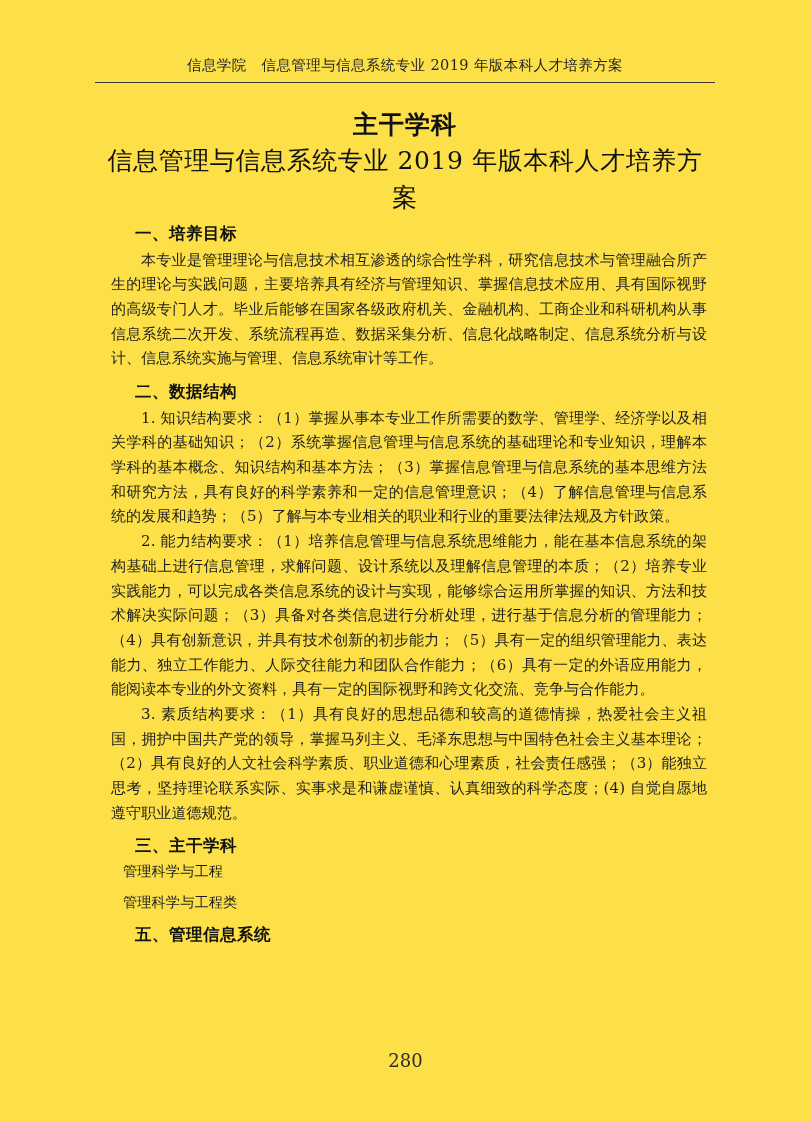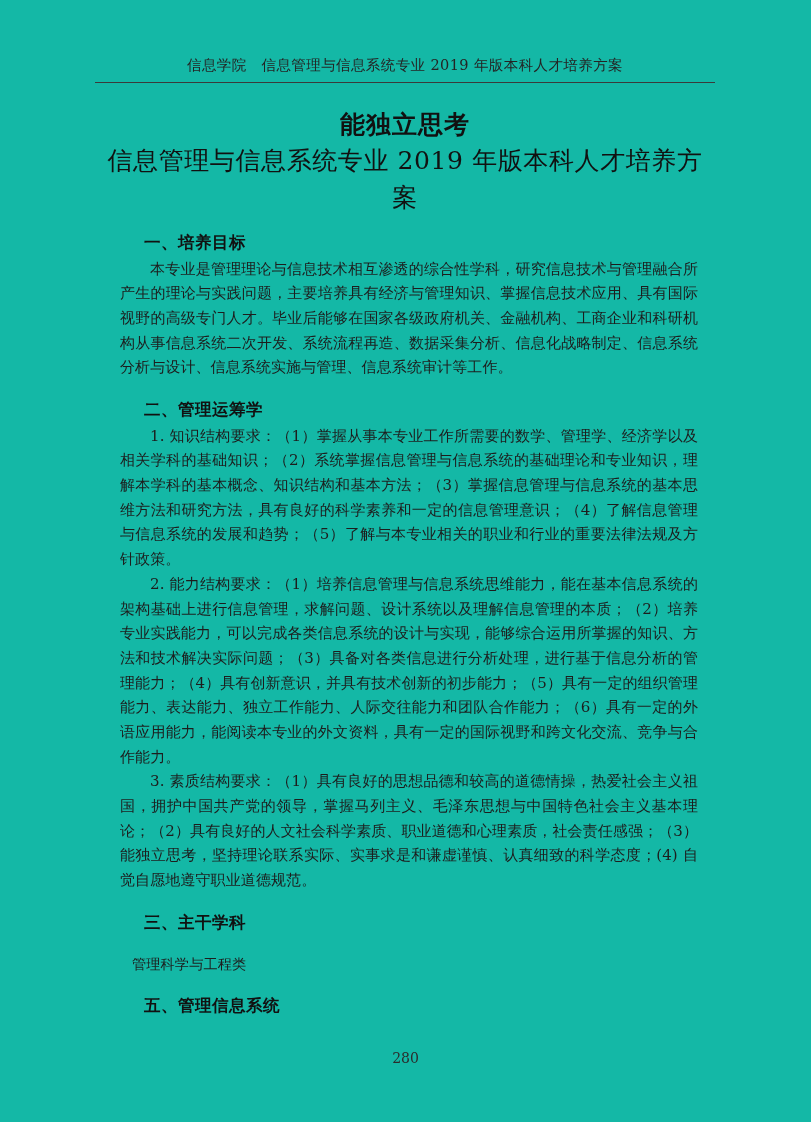--- a/index.html
+++ b/index.html
@@ -13,21 +13,21 @@
     position: relative;
     font-family: "DejaVu Serif", "Liberation Serif", serif;
     color: #1a1a1a;
     overflow: hidden;
   }
   .page {
     position: absolute;
     top: 0; left: 0;
     width: 811px;
     height: 1122px;
-    background: #14b8a6;
+    background: #fde047;
   }
 
   
   .running-header {
     position: absolute;
     left: 95px;
     top: 56px;
     width: 620px;
     text-align: center;
     font-size: 14.5px;
@@ -67,21 +67,21 @@
     color: #111;
   }
 
   
   .content {
     position: absolute;
     left: 103px;
     top: 213px;
     width: 612px;
   }
-  .section { margin: 17px; }
+  .section { margin: 8px; }
 
   .sec-heading {
     font-size: 16.5px;
     font-weight: bold;
     line-height: 1.62;
     letter-spacing: 0.5px;
     text-indent: 24px;
     margin: 0;
     color: #111;
   }
@@ -101,54 +101,55 @@
     line-height: 1.62;
   }
 
   
   .page-number {
     position: absolute;
     left: 0;
     top: 1050px;
     width: 811px;
     text-align: center;
-    font-size: 14px;
+    font-size: 18px;
     color: #2b2b2b;
   }
 </style>
 </head>
 <body>
 
 <div class="page">
 
   <div class="running-header">信息学院　信息管理与信息系统专业 2019 年版本科人才培养方案</div>
 
   <div class="header-rule"></div>
 
   <div class="title-block">
-    <div class="title-line-1">能独立思考</div>
+    <div class="title-line-1">主干学科</div>
     <div class="title-line-2">信息管理与信息系统专业 2019 年版本科人才培养方案</div>
   </div>
 
   <div class="content">
 
     <div class="section">
       <p class="sec-heading">一、培养目标</p>
       <p class="sec-body">本专业是管理理论与信息技术相互渗透的综合性学科，研究信息技术与管理融合所产生的理论与实践问题，主要培养具有经济与管理知识、掌握信息技术应用、具有国际视野的高级专门人才。毕业后能够在国家各级政府机关、金融机构、工商企业和科研机构从事信息系统二次开发、系统流程再造、数据采集分析、信息化战略制定、信息系统分析与设计、信息系统实施与管理、信息系统审计等工作。</p>
     </div>
 
     <div class="section">
-      <p class="sec-heading">二、管理运筹学</p>
+      <p class="sec-heading">二、数据结构</p>
       <p class="sec-body">1. 知识结构要求：（1）掌握从事本专业工作所需要的数学、管理学、经济学以及相关学科的基础知识；（2）系统掌握信息管理与信息系统的基础理论和专业知识，理解本学科的基本概念、知识结构和基本方法；（3）掌握信息管理与信息系统的基本思维方法和研究方法，具有良好的科学素养和一定的信息管理意识；（4）了解信息管理与信息系统的发展和趋势；（5）了解与本专业相关的职业和行业的重要法律法规及方针政策。</p>
       <p class="sec-body">2. 能力结构要求：（1）培养信息管理与信息系统思维能力，能在基本信息系统的架构基础上进行信息管理，求解问题、设计系统以及理解信息管理的本质；（2）培养专业实践能力，可以完成各类信息系统的设计与实现，能够综合运用所掌握的知识、方法和技术解决实际问题；（3）具备对各类信息进行分析处理，进行基于信息分析的管理能力；（4）具有创新意识，并具有技术创新的初步能力；（5）具有一定的组织管理能力、表达能力、独立工作能力、人际交往能力和团队合作能力；（6）具有一定的外语应用能力，能阅读本专业的外文资料，具有一定的国际视野和跨文化交流、竞争与合作能力。</p>
       <p class="sec-body">3. 素质结构要求：（1）具有良好的思想品德和较高的道德情操，热爱社会主义祖国，拥护中国共产党的领导，掌握马列主义、毛泽东思想与中国特色社会主义基本理论；（2）具有良好的人文社会科学素质、职业道德和心理素质，社会责任感强；（3）能独立思考，坚持理论联系实际、实事求是和谦虚谨慎、认真细致的科学态度；(4) 自觉自愿地遵守职业道德规范。</p>
     </div>
 
     <div class="section">
       <p class="sec-heading">三、主干学科</p>
+      <p class="sec-body noindent">管理科学与工程</p>
     </div>
 
     <div class="section">
       <p class="sec-body noindent">管理科学与工程类</p>
     </div>
 
     <div class="section">
       <p class="sec-heading">五、管理信息系统</p>
     </div>
 

